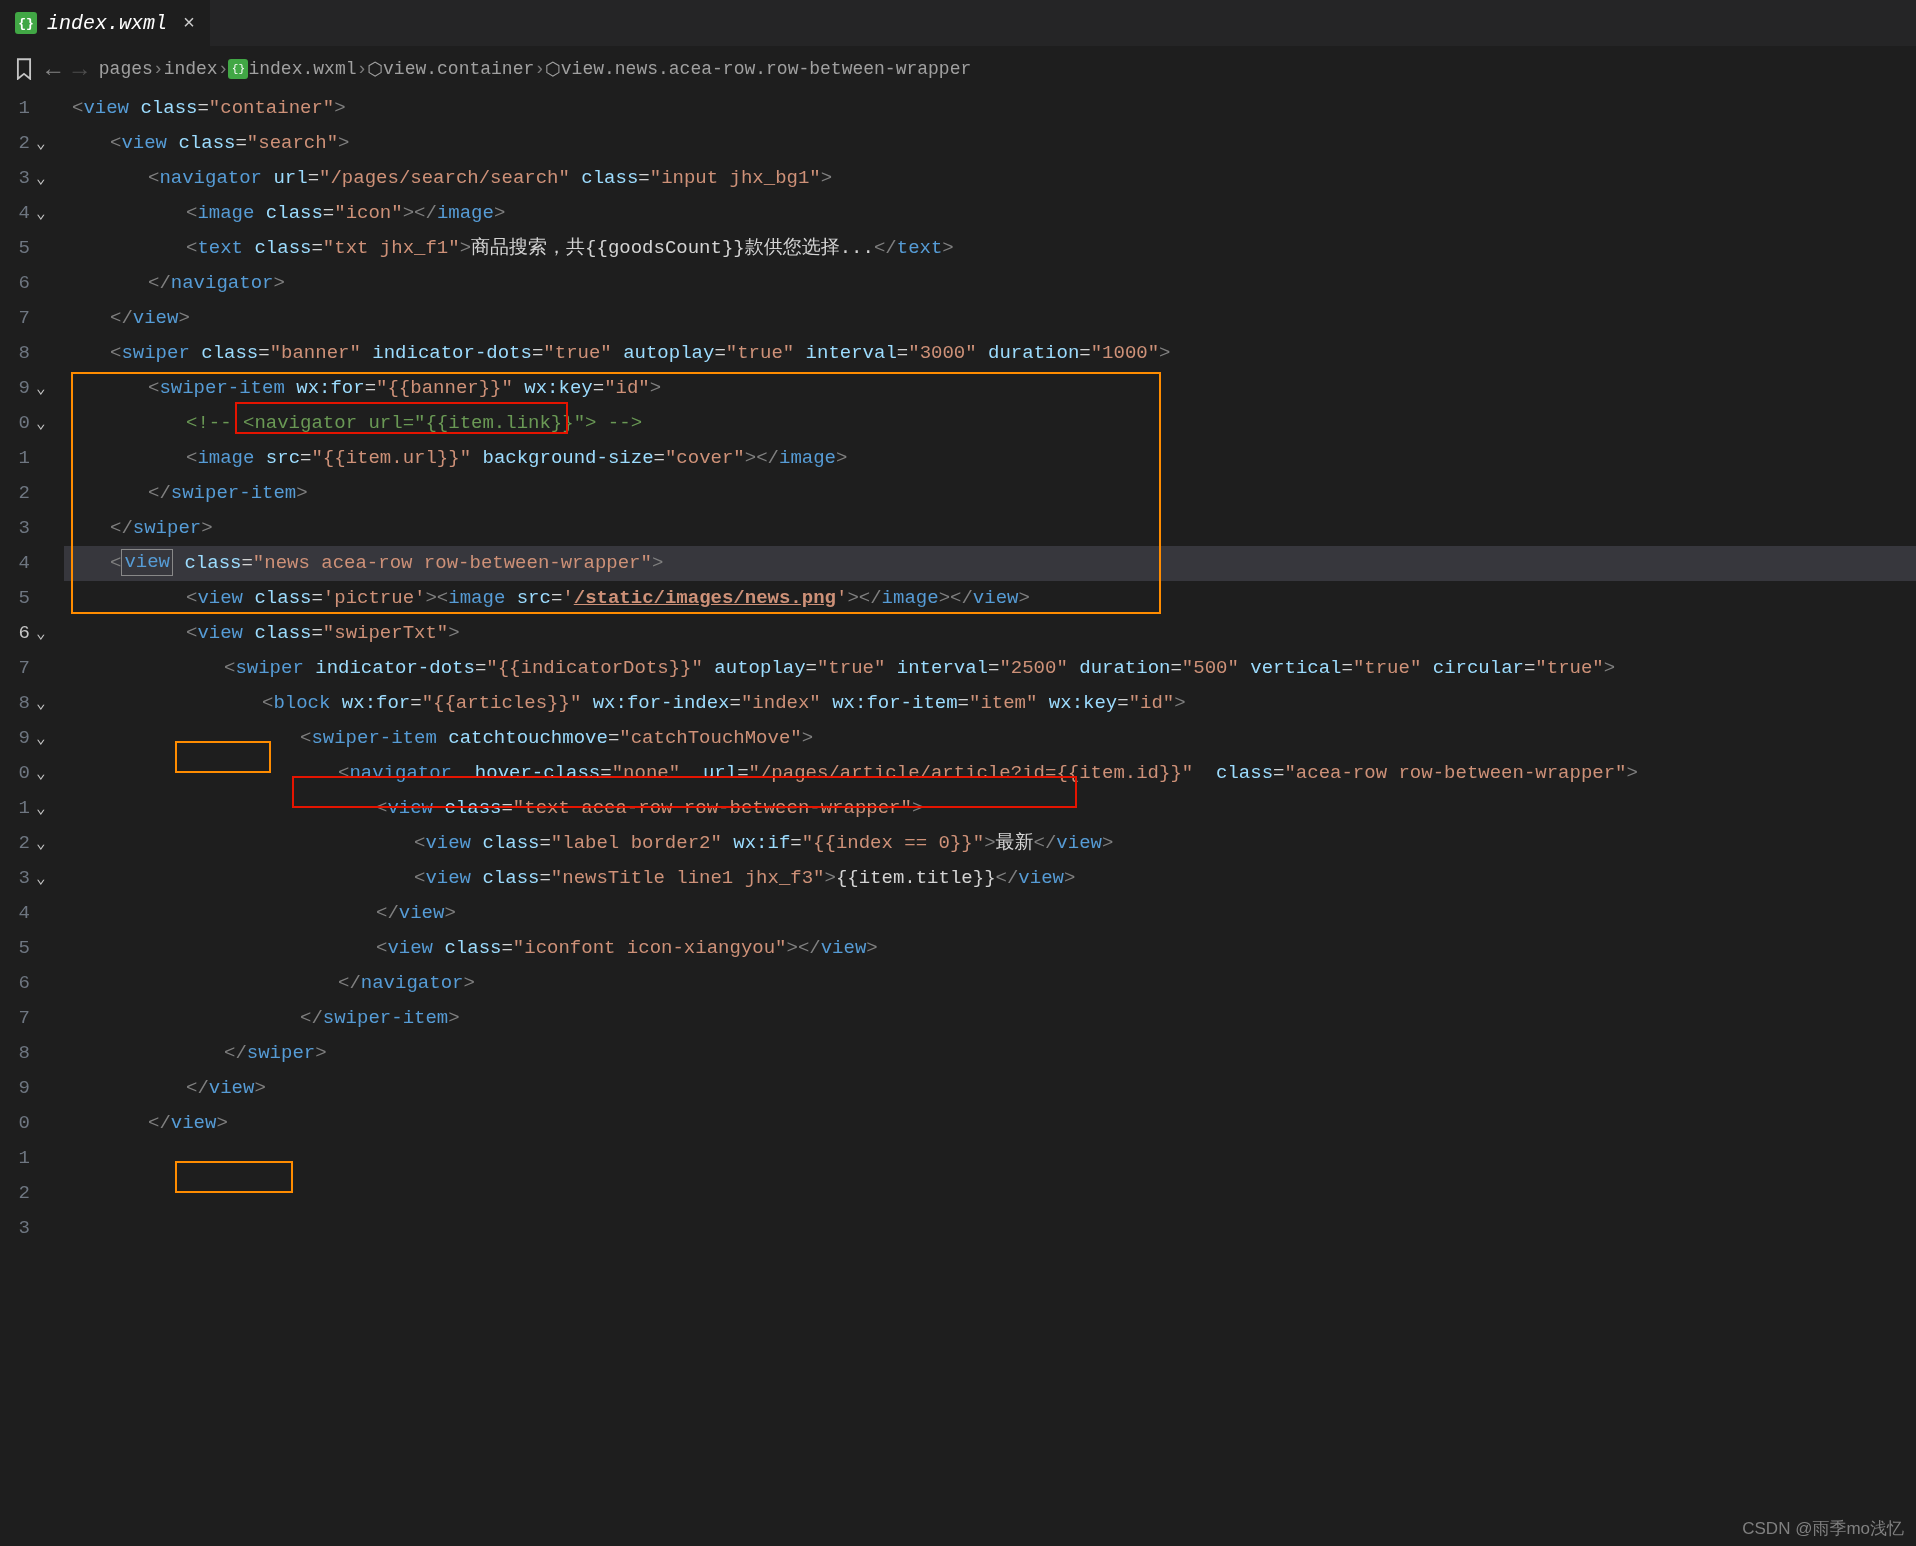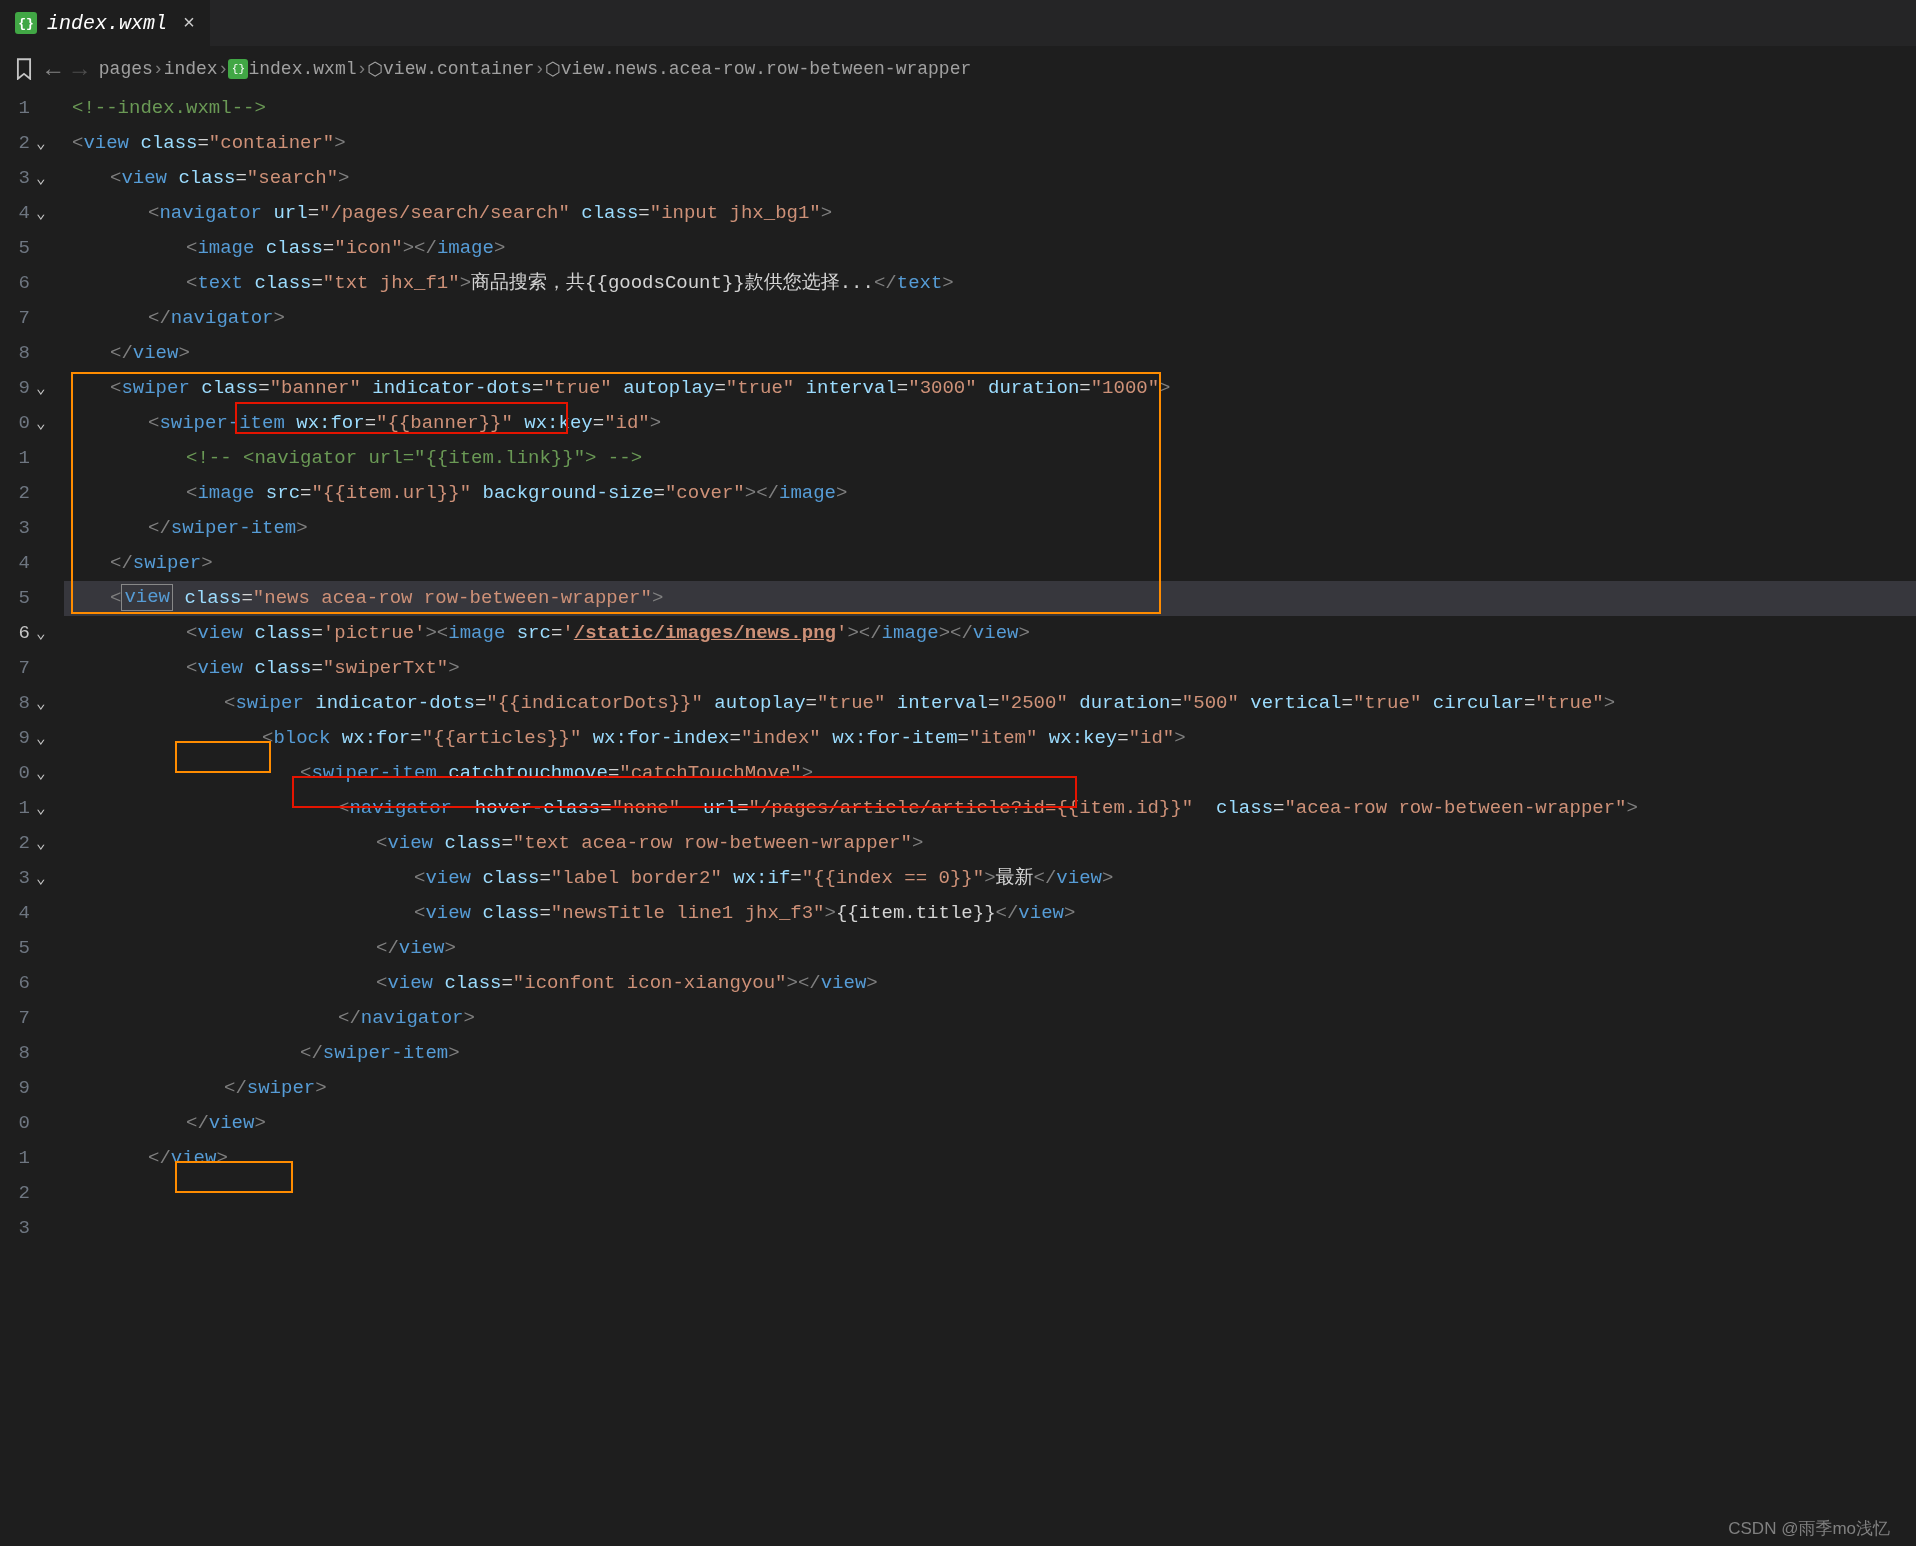--- a/index.html
+++ b/index.html
@@ -127,21 +127,21 @@
 .cursor-box {
   border: 1px solid #888;
   display: inline-block;
   padding: 0 2px;
   height: 27px;
   line-height: 25px;
   vertical-align: middle;
 }
 .watermark {
   position: fixed;
-  right: 26px;
+  right: 12px;
   bottom: 6px;
   color: #808080;
   font-size: 17px;
   font-family: sans-serif;
 }
 </style>
 </head>
 <body>
 
 <div class="tab-bar">
@@ -241,21 +241,20 @@
       <div class="line"></div>
       <div class="line"></div>
       <div class="line"></div>
       <div class="line"></div>
       <div class="line"></div>
       <div class="line"></div>
       <div class="line"></div>
       <div class="line"></div>
     </div>
   <div class="code" id="code">
-      <div class="line"><span class="tok-comment">&lt;!--index.wxml--&gt;</span></div>
       <div class="line"><span class="tok-bracket">&lt;</span><span class="tok-tag">view</span> <span class="tok-attr">class</span><span class="tok-eq">=</span><span class="tok-str">"container"</span><span class="tok-bracket">&gt;</span></div>
       <div class="line"><span class="indent"></span><span class="tok-bracket">&lt;</span><span class="tok-tag">view</span> <span class="tok-attr">class</span><span class="tok-eq">=</span><span class="tok-str">"search"</span><span class="tok-bracket">&gt;</span></div>
       <div class="line"><span class="indent"></span><span class="indent"></span><span class="tok-bracket">&lt;</span><span class="tok-tag">navigator</span> <span class="tok-attr">url</span><span class="tok-eq">=</span><span class="tok-str">"/pages/search/search"</span> <span class="tok-attr">class</span><span class="tok-eq">=</span><span class="tok-str">"input jhx_bg1"</span><span class="tok-bracket">&gt;</span></div>
       <div class="line"><span class="indent"></span><span class="indent"></span><span class="indent"></span><span class="tok-bracket">&lt;</span><span class="tok-tag">image</span> <span class="tok-attr">class</span><span class="tok-eq">=</span><span class="tok-str">"icon"</span><span class="tok-bracket">&gt;&lt;/</span><span class="tok-tag">image</span><span class="tok-bracket">&gt;</span></div>
       <div class="line"><span class="indent"></span><span class="indent"></span><span class="indent"></span><span class="tok-bracket">&lt;</span><span class="tok-tag">text</span> <span class="tok-attr">class</span><span class="tok-eq">=</span><span class="tok-str">"txt jhx_f1"</span><span class="tok-bracket">&gt;</span><span class="tok-text">商品搜索，共{{goodsCount}}款供您选择...</span><span class="tok-bracket">&lt;/</span><span class="tok-tag">text</span><span class="tok-bracket">&gt;</span></div>
       <div class="line"><span class="indent"></span><span class="indent"></span><span class="tok-bracket">&lt;/</span><span class="tok-tag">navigator</span><span class="tok-bracket">&gt;</span></div>
       <div class="line"><span class="indent"></span><span class="tok-bracket">&lt;/</span><span class="tok-tag">view</span><span class="tok-bracket">&gt;</span></div>
       <div class="line"><span class="indent"></span><span class="tok-bracket">&lt;</span><span class="tok-tag">swiper</span> <span class="tok-attr">class</span><span class="tok-eq">=</span><span class="tok-str">"banner"</span> <span class="tok-attr">indicator-dots</span><span class="tok-eq">=</span><span class="tok-str">"true"</span> <span class="tok-attr">autoplay</span><span class="tok-eq">=</span><span class="tok-str">"true"</span> <span class="tok-attr">interval</span><span class="tok-eq">=</span><span class="tok-str">"3000"</span> <span class="tok-attr">duration</span><span class="tok-eq">=</span><span class="tok-str">"1000"</span><span class="tok-bracket">&gt;</span></div>
       <div class="line"><span class="indent"></span><span class="indent"></span><span class="tok-bracket">&lt;</span><span class="tok-tag">swiper-item</span> <span class="tok-attr">wx:for</span><span class="tok-eq">=</span><span class="tok-str">"{{banner}}"</span> <span class="tok-attr">wx:key</span><span class="tok-eq">=</span><span class="tok-str">"id"</span><span class="tok-bracket">&gt;</span></div>
       <div class="line"><span class="indent"></span><span class="indent"></span><span class="indent"></span><span class="tok-comment">&lt;!-- &lt;navigator url="{{item.link}}"&gt; --&gt;</span></div>

